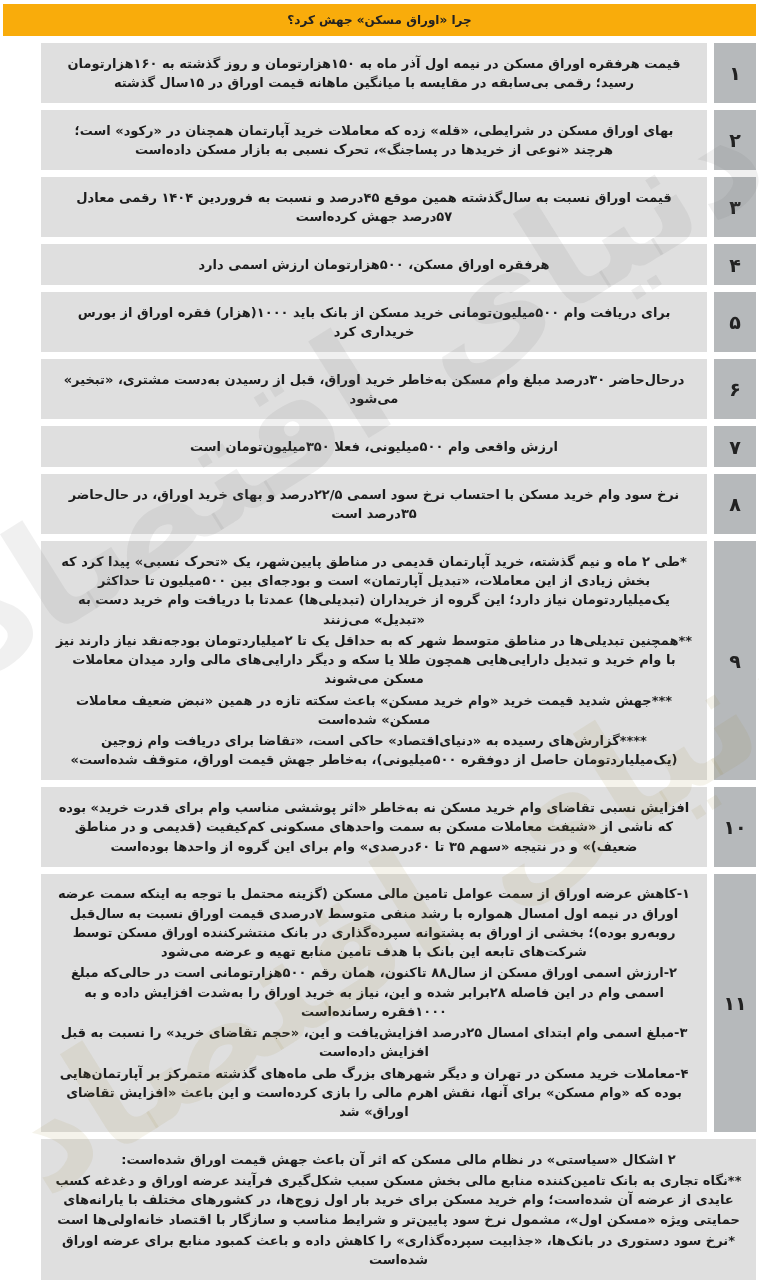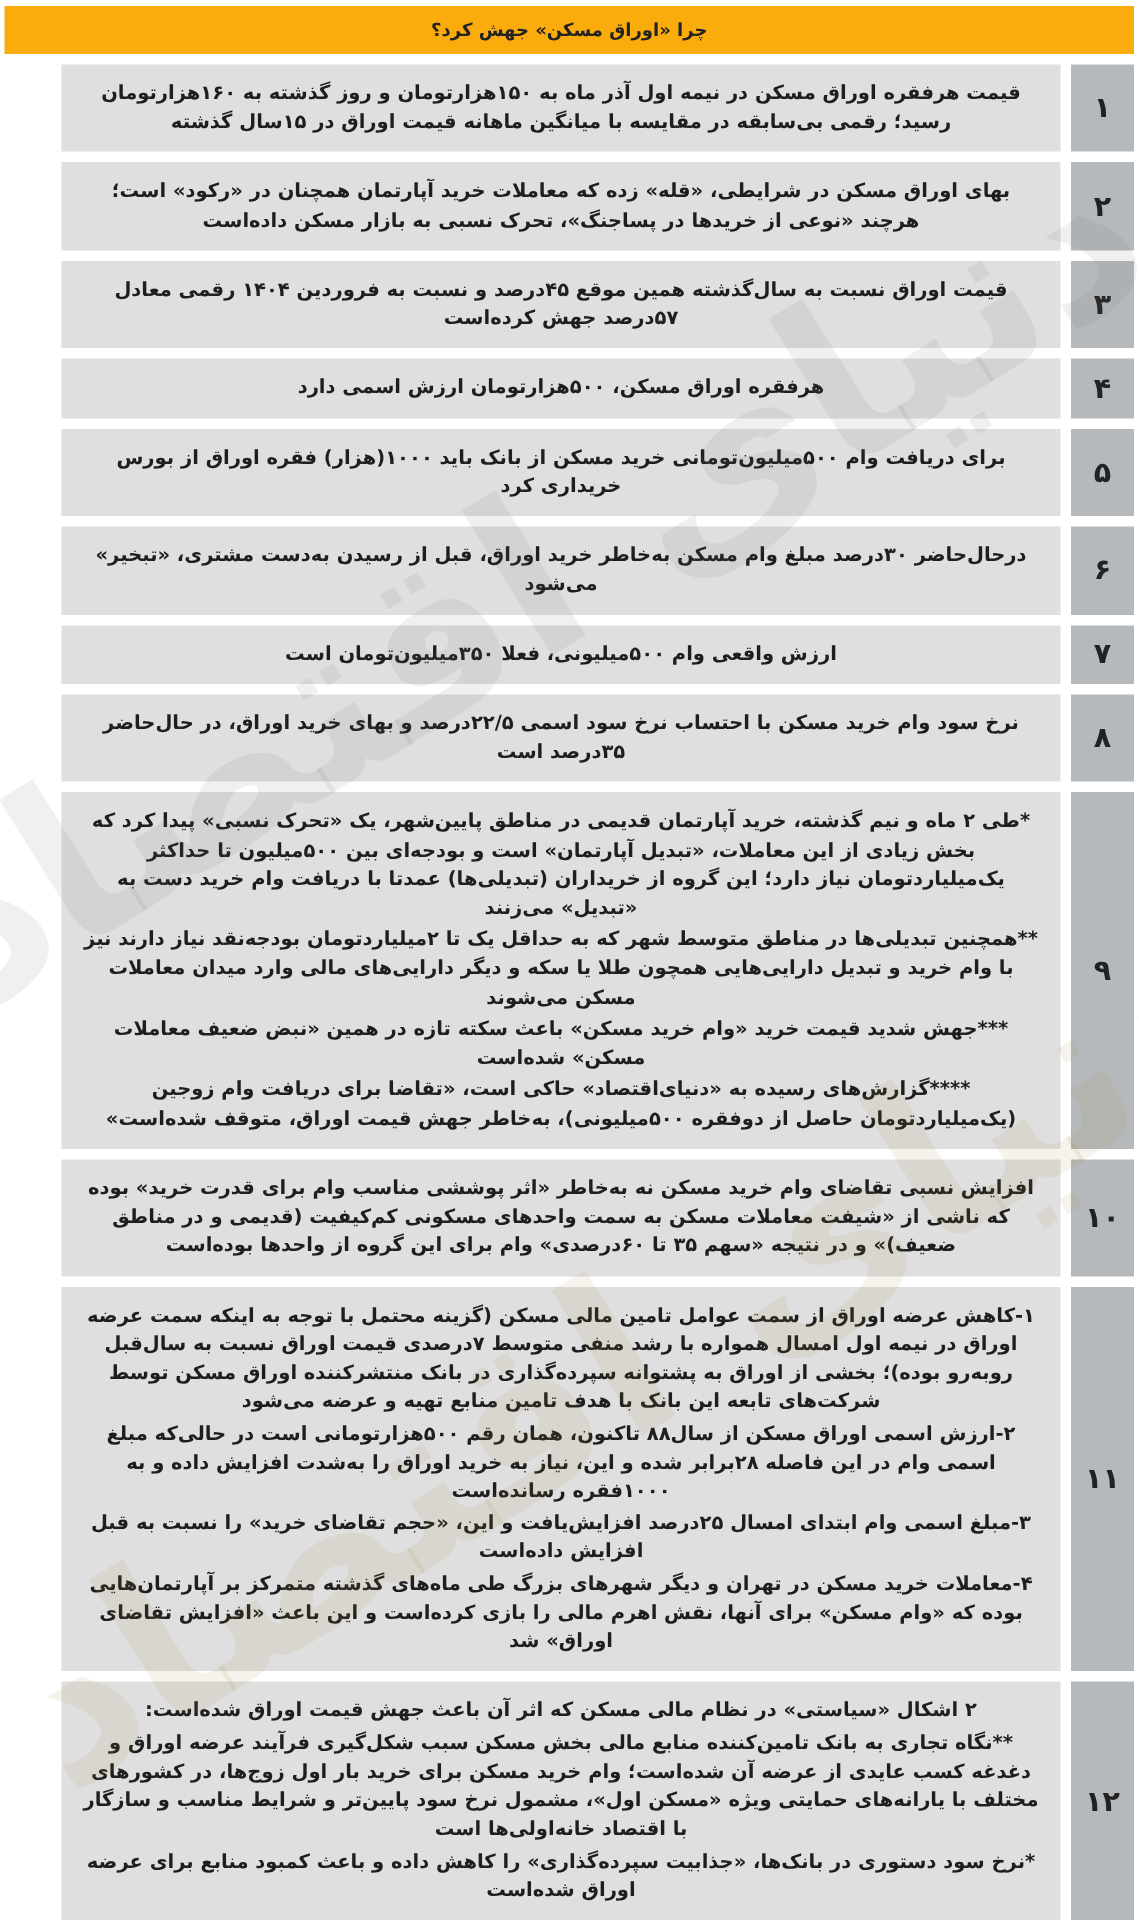--- a/index.html
+++ b/index.html
@@ -174,21 +174,20 @@
     <div class="num-box">۱۱</div>
     <div class="row-content">
           <div class="para">۱-کاهش عرضه اوراق از سمت عوامل تامین مالی مسکن (گزینه محتمل با توجه به اینکه سمت عرضه اوراق در نیمه اول امسال همواره با رشد منفی متوسط ۷درصدی قیمت اوراق نسبت به سال‌قبل روبه‌رو بوده)؛ بخشی از اوراق به پشتوانه سپرده‌گذاری در بانک منتشرکننده اوراق مسکن توسط شرکت‌های تابعه این بانک با هدف تامین منابع تهیه و عرضه می‌شود</div>
           <div class="para">۲-ارزش اسمی اوراق مسکن از سال۸۸ تاکنون، همان رقم ۵۰۰هزارتومانی است در حالی‌که مبلغ اسمی وام در این فاصله ۲۸برابر شده و این، نیاز به خرید اوراق را به‌شدت افزایش داده و به ۱۰۰۰فقره رسانده‌است</div>
           <div class="para">۳-مبلغ اسمی وام ابتدای امسال ۲۵درصد افزایش‌یافت و این، «حجم تقاضای خرید» را نسبت به قبل افزایش داده‌است</div>
           <div class="para">۴-معاملات خرید مسکن در تهران و دیگر شهرهای بزرگ طی ماه‌های گذشته متمرکز بر آپارتمان‌هایی بوده که «وام مسکن» برای آنها، نقش اهرم مالی را بازی کرده‌است و این باعث «افزایش تقاضای اوراق» شد</div>
         </div>
   </div>
 
   <div class="row">
-    <div class="num-box">۱۲</div>
     <div class="row-content">
           <div class="para">۲ اشکال «سیاستی» در نظام مالی مسکن که اثر آن باعث جهش قیمت اوراق شده‌است:</div>
           <div class="para">**نگاه تجاری به بانک تامین‌کننده منابع مالی بخش مسکن سبب شکل‌گیری فرآیند عرضه اوراق و دغدغه کسب عایدی از عرضه آن شده‌است؛ وام خرید مسکن برای خرید بار اول زوج‌ها، در کشورهای مختلف با یارانه‌های حمایتی ویژه «مسکن اول»، مشمول نرخ سود پایین‌تر و شرایط مناسب و سازگار با اقتصاد خانه‌اولی‌ها است</div>
           <div class="para">*نرخ سود دستوری در بانک‌ها، «جذابیت سپرده‌گذاری» را کاهش داده و باعث کمبود منابع برای عرضه اوراق شده‌است</div>
         </div>
   </div>
 </div>
 
   <div class="watermark wm-top">دنیای اقتصاد</div>
   <div class="watermark wm-bottom">دنیای اقتصاد</div>

